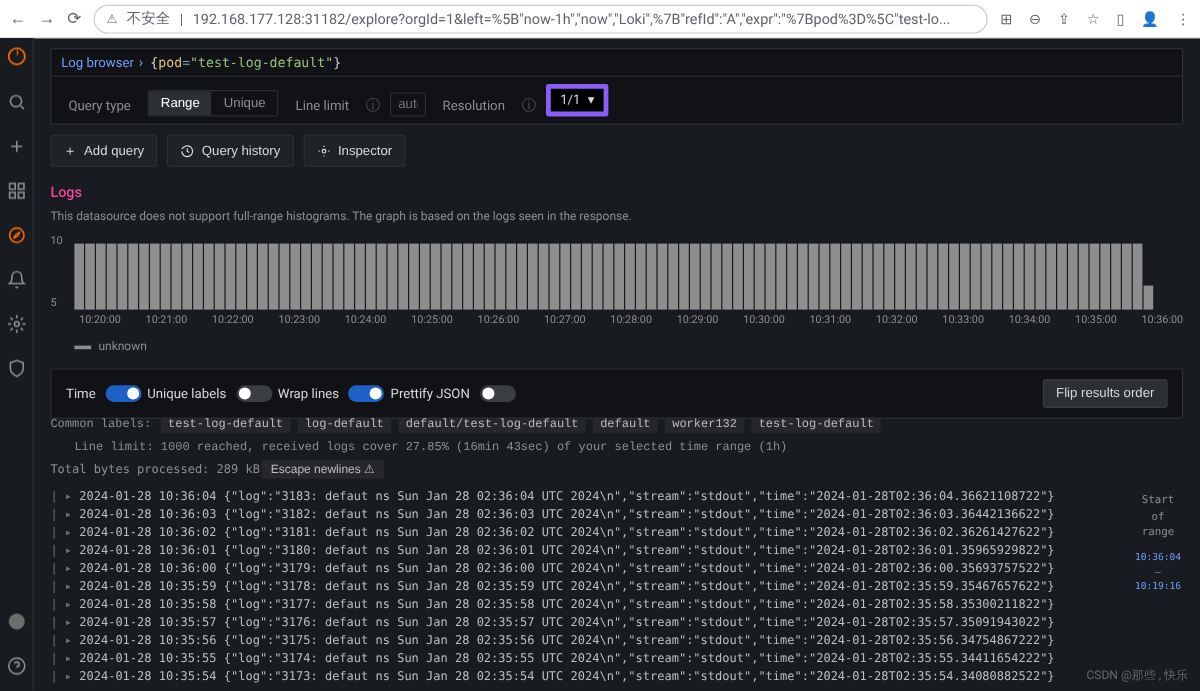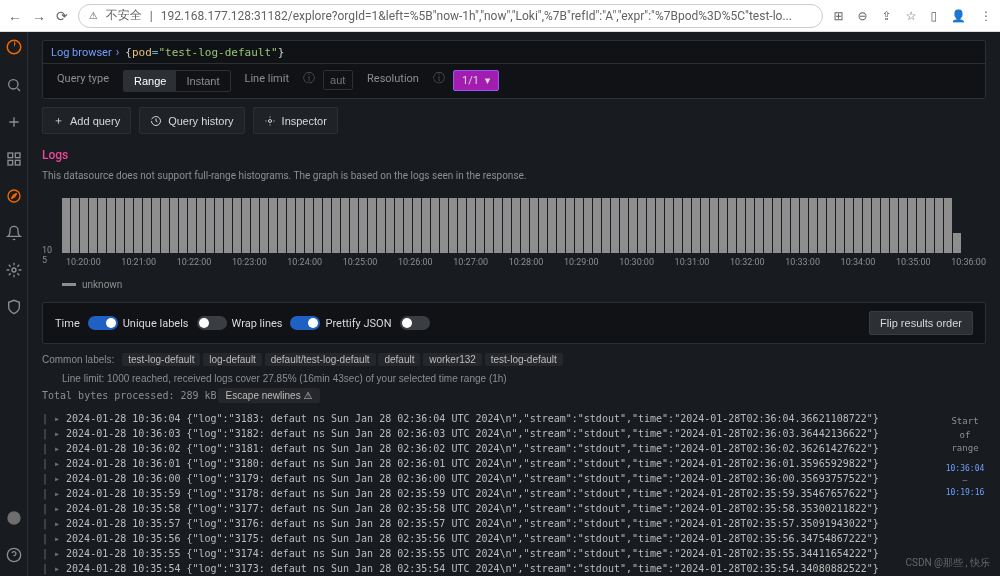--- a/index.html
+++ b/index.html
@@ -13,51 +13,51 @@
   .sidebar{position:fixed;left:0;top:32px;bottom:0;width:28px;background:#181b1f;border-right:1px solid #2c2f33;display:flex;flex-direction:column;align-items:center;padding-top:6px;gap:18px}
   .sidebar svg{width:16px;height:16px;color:#8e8e8e}
   .sidebar .logo svg{width:18px;height:18px}
   .main{position:absolute;left:28px;right:0;top:32px;bottom:0;background:#181b1f;overflow:hidden;color:#d8d9da}
   .inner{padding:8px 14px}
   .query-panel{background:#111215;border:1px solid #2c2f33;border-radius:2px}
   .qp-header{display:flex;align-items:center;padding:4px 8px;border-bottom:1px solid #2c2f33}
   .log-browser{color:#6e9fff;font-size:11px;margin-right:4px}
   .query-expr{font-family:Menlo,Consolas,monospace;font-size:11px;margin-left:6px}
   .brace{color:#ccc}.kw{color:#e5c07b}.eq{color:#56b6c2}.str{color:#98c379}
-  .qp-opts{display:flex;align-items:flex-start;gap:8px;padding:6px 8px}
+  .qp-opts{display:flex;align-items:flex-end;gap:8px;padding:6px 8px}
   .opt-label{color:#8e8e8e;font-size:11px;padding:2px 6px}
   .seg{display:flex;border:1px solid #2c2f33;border-radius:2px;overflow:hidden}
   .seg button{background:transparent;border:none;color:#8e8e8e;font-size:11px;padding:4px 10px;cursor:pointer}
   .seg button.on{background:#2c2f33;color:#fff}
   .txtin{background:#111215;border:1px solid #2c2f33;color:#8e8e8e;padding:3px 6px;font-size:11px;border-radius:2px;width:30px}
-  .select{display:flex;align-items:center;gap:6px;background:#a21caf;border:1px solid #8b5cf6;padding:3px 8px;border-radius:2px;font-size:11px}
+  .select{display:flex;align-items:center;gap:6px;background:#000000;border:4px solid #8b5cf6;padding:3px 8px;border-radius:2px;font-size:11px}
   .actions{display:flex;gap:8px;margin-top:8px}
   .act-btn{background:#1f2226;border:1px solid #2c2f33;color:#d8d9da;padding:5px 10px;font-size:11px;border-radius:2px;display:flex;align-items:center;gap:6px;cursor:pointer}
   .act-btn svg{width:12px;height:12px}
   .logs-panel{margin-top:14px}
   .panel-title{font-size:12px;color:#ec4899;font-weight:500;margin-bottom:8px}
   .note{color:#8e8e8e;font-size:10px;margin-bottom:10px}
   .chart{position:relative;height:84px;padding-left:20px}
-  .chart-y{position:absolute;left:0;top:12px;height:62px;display:flex;flex-direction:column;justify-content:flex-end;font-size:9px;color:#8e8e8e}
+  .chart-y{position:absolute;left:0;top:0;height:62px;display:flex;flex-direction:column;justify-content:space-between;font-size:9px;color:#8e8e8e}
   .bars{height:62px;display:flex;align-items:flex-end;gap:1px}
   .bar{flex:1;background:#8e8e8e;height:55px;max-width:8px}
   .xaxis{display:flex;justify-content:space-between;font-size:9px;color:#8e8e8e;margin-top:4px;padding-left:4px}
   .legend{display:flex;align-items:center;gap:6px;font-size:10px;color:#8e8e8e;margin-top:4px;padding-left:20px}
   .legend-swatch{width:14px;height:3px;background:#8e8e8e}
   .opt-row{display:flex;align-items:center;gap:5px;background:#111215;border:1px solid #2c2f33;border-radius:2px;padding:8px 12px;margin-top:12px;font-size:11px}
   .toggle{position:relative;width:30px;height:14px;border-radius:7px;background:#3a3d42}
   .toggle.on{background:#1f60c4}
   .toggle .knob{position:absolute;width:10px;height:10px;border-radius:50%;background:#fff;top:2px;left:2px}
   .toggle.on .knob{left:18px}
   .opt-pair{display:flex;align-items:center;gap:8px;color:#d8d9da}
   .dedup{display:flex;border:1px solid #2c2f33;border-radius:2px;overflow:hidden}
   .dedup button{background:transparent;border:none;color:#8e8e8e;font-size:10px;padding:3px 8px;cursor:pointer}
   .dedup button.on{background:#2c2f33;color:#fff}
   .flip{margin-left:auto;background:#2c2f33;border:1px solid #3a3d42;color:#d8d9da;padding:5px 10px;font-size:11px;border-radius:2px;cursor:pointer}
-  .meta-row{display:flex;align-items:center;flex-wrap:wrap;gap:8px;font-size:10px;color:#8e8e8e;margin-top:10px;font-family:Liberation Sans, sans-serif}
+  .meta-row{display:flex;align-items:center;flex-wrap:wrap;gap:8px;font-size:10px;color:#8e8e8e;font-family:Liberation Mono, monospace}
   .chip{background:#25272b;padding:1px 6px;border-radius:2px;color:#bdbdbd}
   .meta-row2{display:flex;align-items:center;gap:1px;font-size:10px;color:#8e8e8e;margin-top:4px;font-family:Menlo,Consolas,monospace}
   .escape-btn{background:#25272b;border:none;color:#bdbdbd;padding:2px 8px;font-size:10px;border-radius:2px;cursor:pointer}
   .log-area{margin-top:8px;font-family:Menlo,Consolas,monospace;font-size:10px;line-height:1.5;color:#bdbdbd;max-height:210px;overflow:hidden;position:relative}
   .log-line{white-space:nowrap;display:flex;gap:4px}
   .log-line .chev{color:#6e6e6e;margin-right:2px}
   .start-badge{position:absolute;right:0;top:0;width:42px;text-align:center;font-size:9px;color:#8e8e8e;background:rgba(24,27,31,0.7);padding:4px 2px}
   .time-marks{position:absolute;right:0;top:52px;width:42px;text-align:center;font-size:8px;color:#6e9fff}
   .watermark{position:fixed;bottom:6px;right:10px;font-size:10px;color:rgba(180,180,180,0.5)}
 </style>
@@ -135,21 +135,21 @@
         <span class="log-browser">Log browser</span>
         <span style="color:#6e9fff">›</span>
         <span class="query-expr">
           <span class="brace">{</span><span class="kw">pod</span><span class="eq">=</span><span class="str">"<span>test-log-default</span>"</span><span class="brace">}</span>
         </span>
       </div>
       <div class="qp-opts">
         <span class="opt-label">Query type</span>
         <div class="seg">
           <button class="on">Range</button>
-          <button>Instant</button>
+          <button>Unique</button>
         </div>
         <span class="opt-label">Line limit</span>
         <span style="color:#555">ⓘ</span>
         <input class="txtin" placeholder="auto" style="">
         <span class="opt-label">Resolution</span>
         <span style="color:#555">ⓘ</span>
         <div class="select">
           <span>1/1</span>
           <span>▾</span>
         </div>

